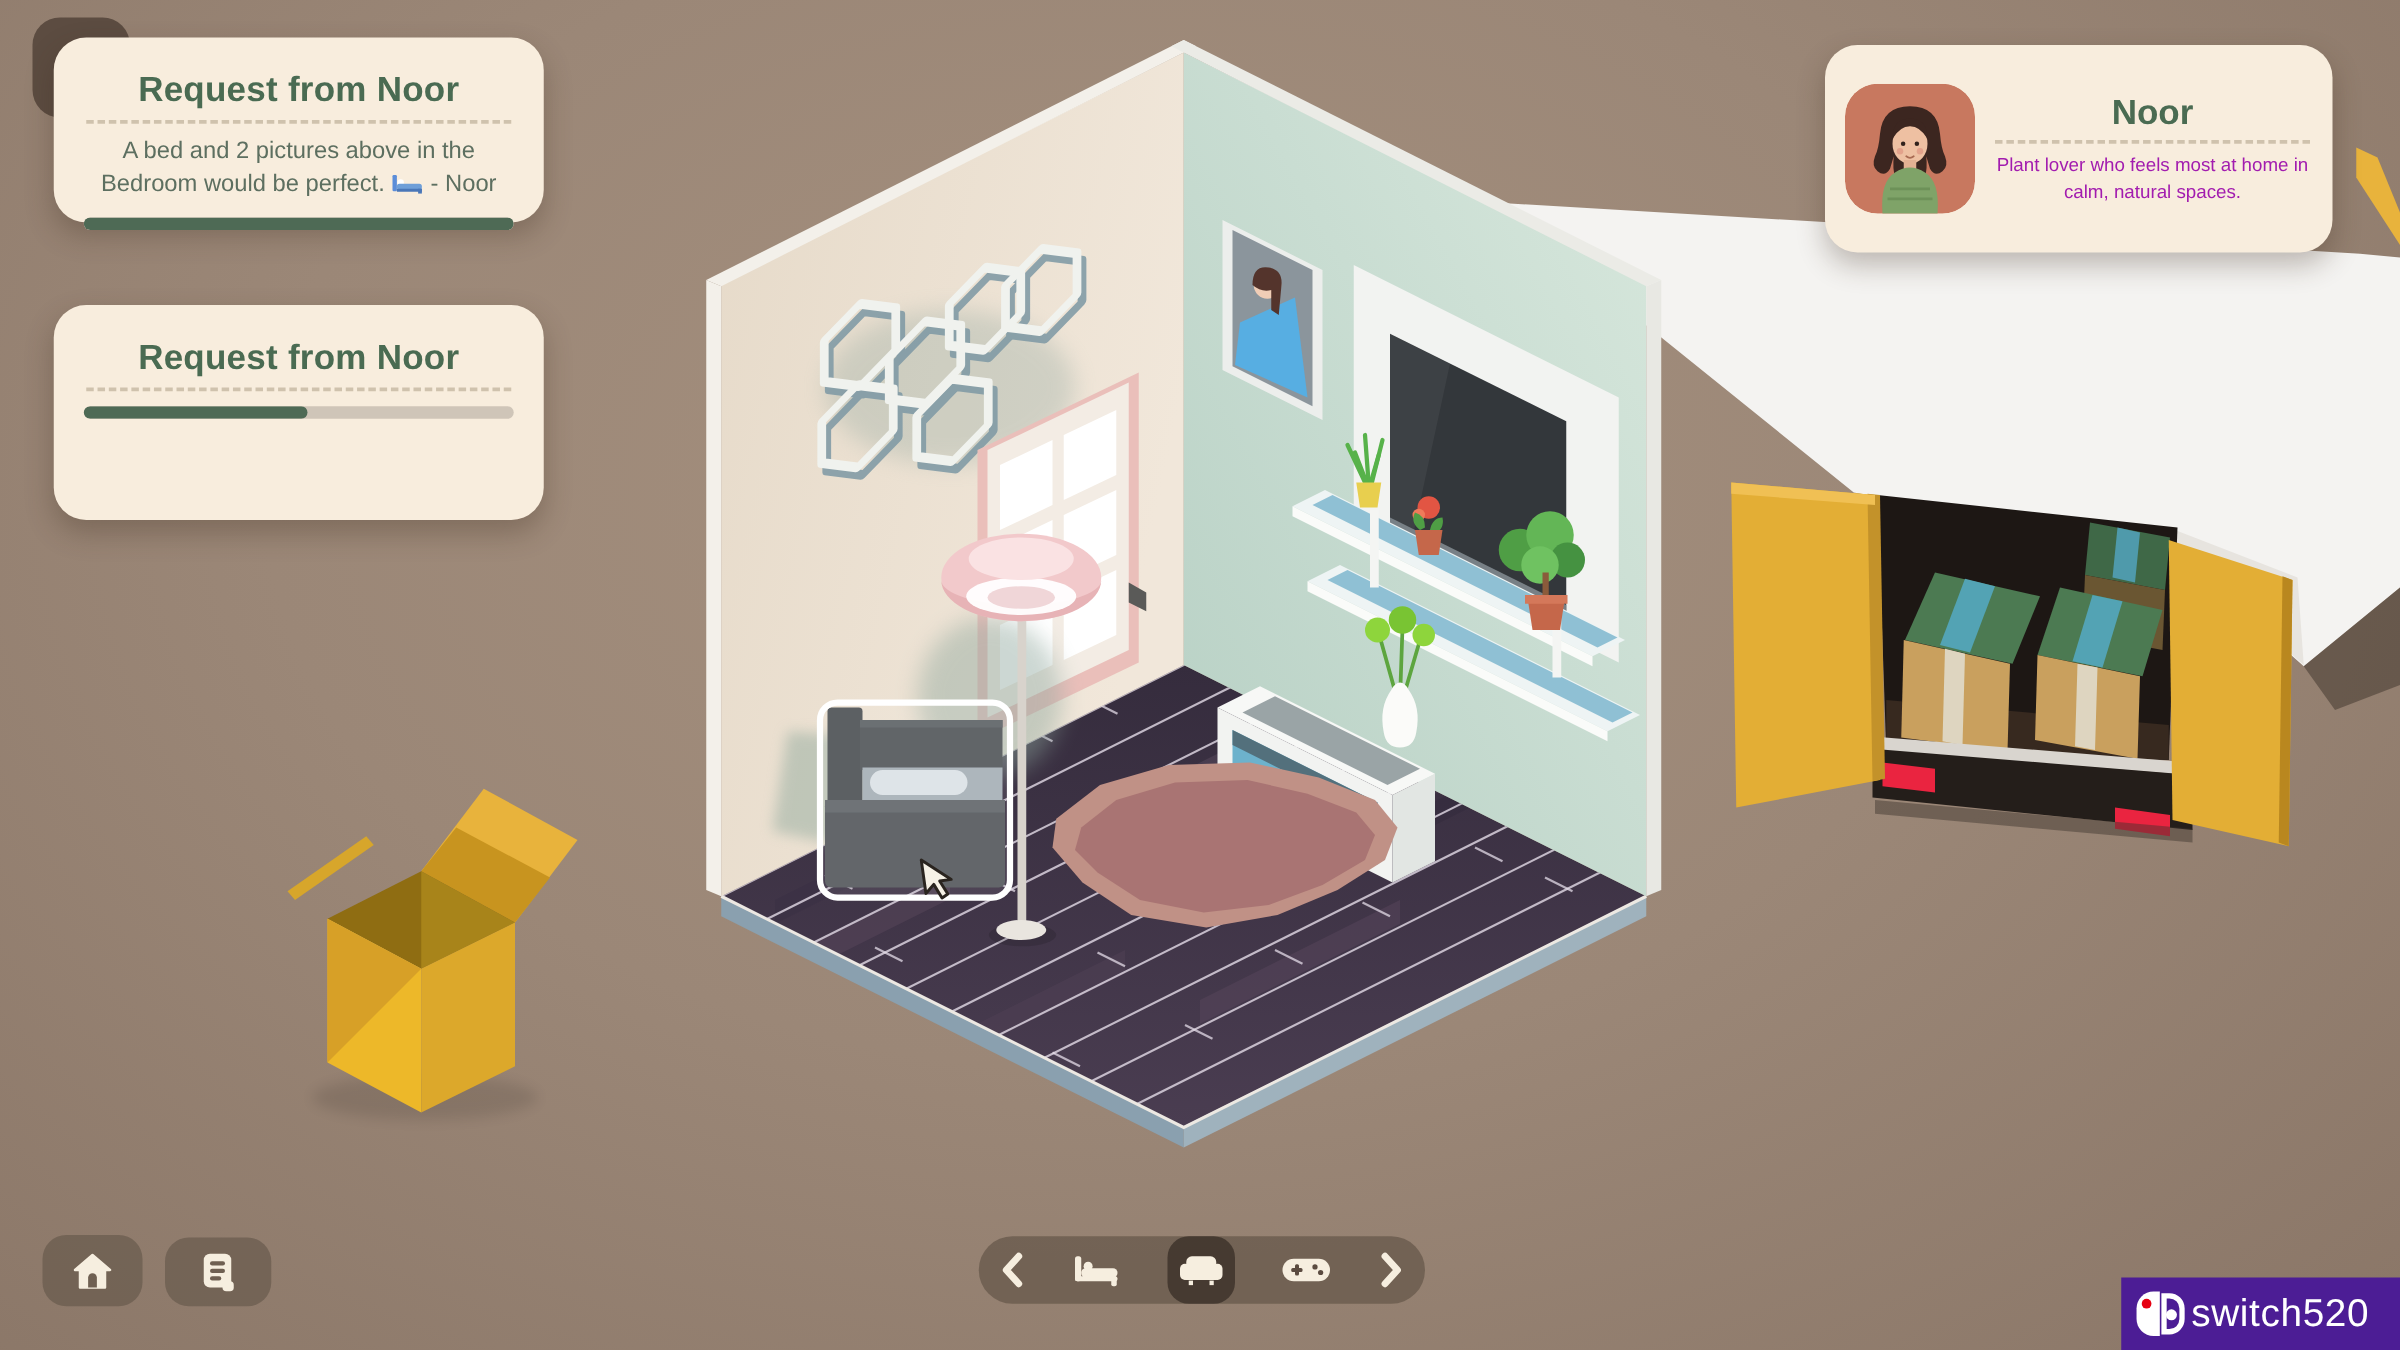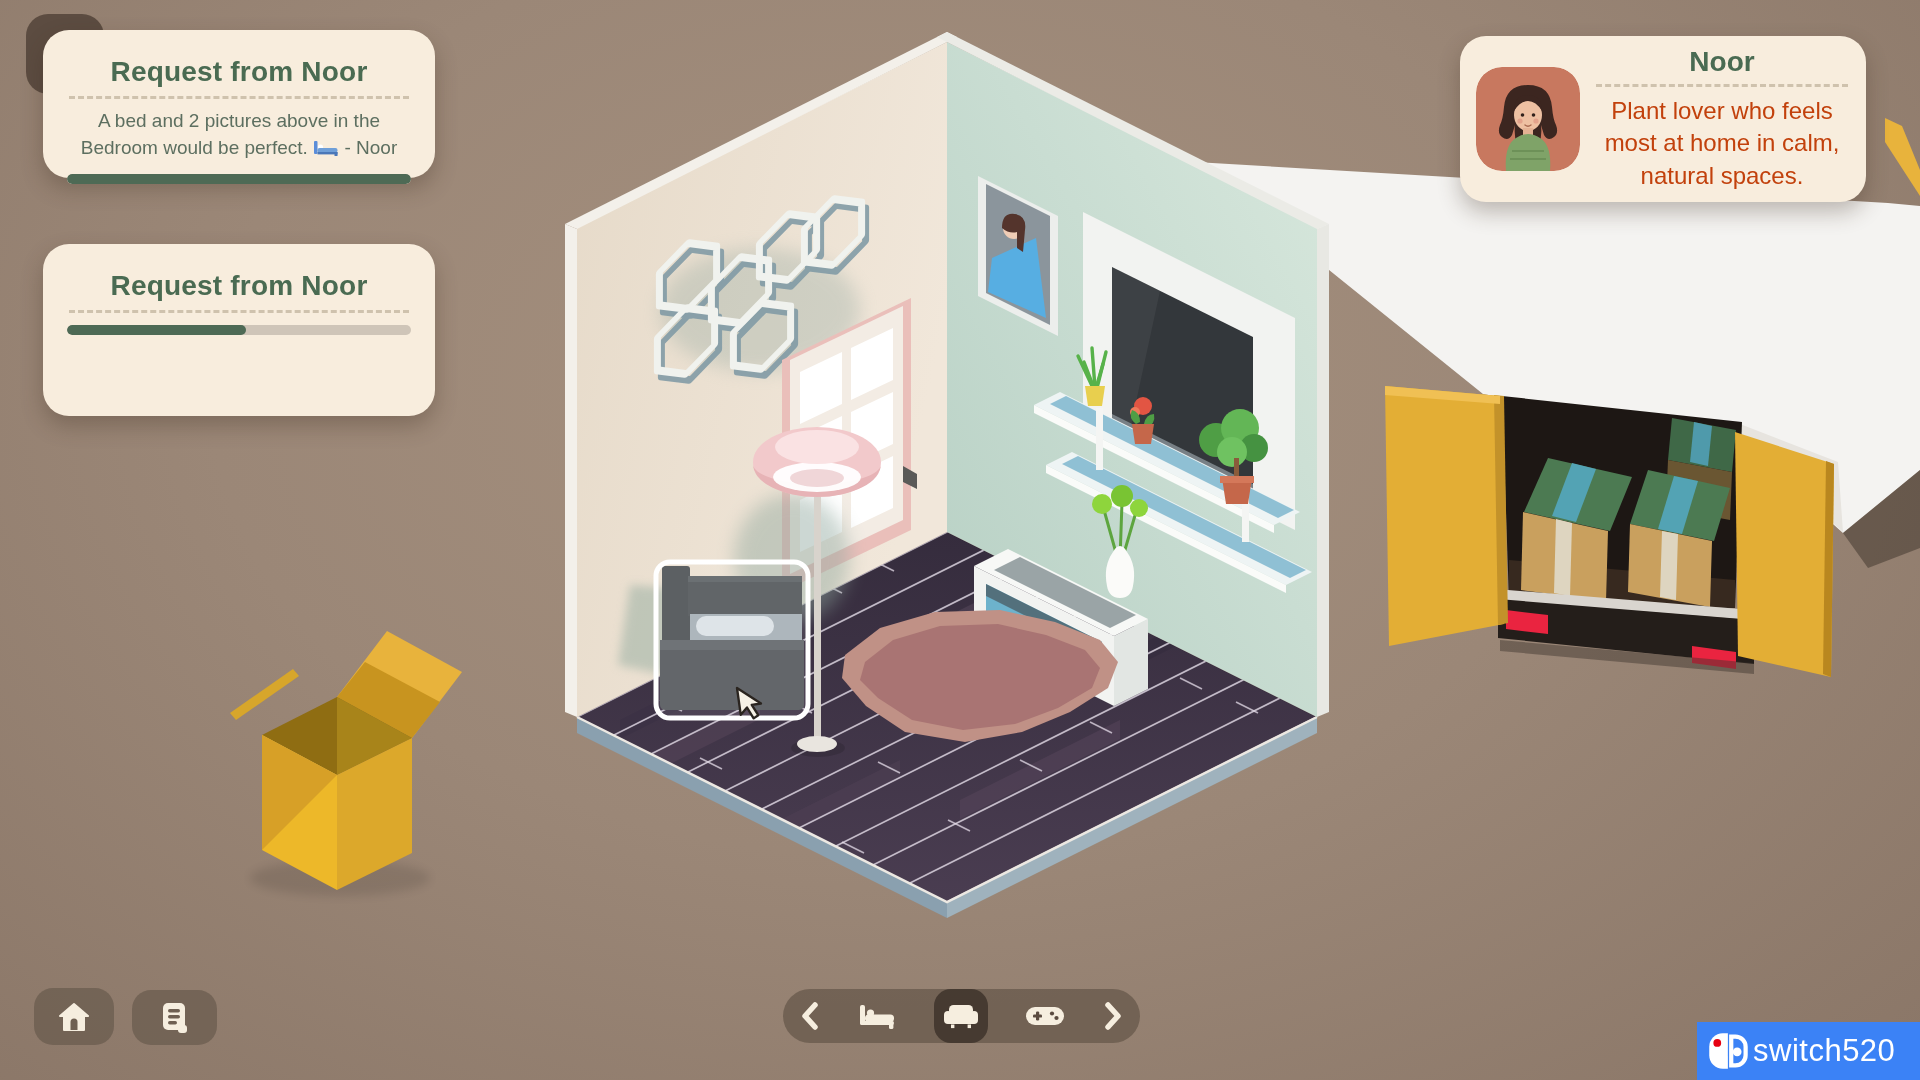--- a/index.html
+++ b/index.html
@@ -20,21 +20,21 @@
   .card-body{font-size:19px;line-height:1.42;color:#5d6f60}
   .card-body svg{vertical-align:-2px}
   .progress-track{height:10px;background:#cfc5b8;border-radius:6px;margin:12px 2px 0;overflow:hidden}
   .progress-fill{height:100%;background:#4e6a55;border-radius:6px}
   #request-card-1{left:43px;top:30px;width:392px;height:148px}
   #request-card-2{left:43px;top:244px;width:392px;height:172px}
   #profile-card{left:1460px;top:36px;width:406px;height:166px;display:flex;align-items:center;text-align:center;padding:12px 16px}
   .avatar{width:104px;height:104px;border-radius:26px;overflow:hidden;flex:0 0 auto;margin-right:14px}
   .profile-right{flex:1}
   .profile-name{font-size:28px;font-weight:bold;color:#4a6b52}
-  .profile-desc{font-size:24px;line-height:1.35;color:#c2410c;margin-top:8px}
+  .profile-desc{font-size:15px;line-height:1.35;color:#a21caf;margin-top:8px}
   .profile-right .divider{margin:6px 2px 0}
   .toolbar{
     position:absolute;left:783px;top:989px;width:357px;height:54px;z-index:3;
     background:rgba(86,72,61,.55);border-radius:28px;
     display:flex;align-items:center;justify-content:space-between;padding:0 16px;box-sizing:border-box;
   }
   .tb-item{display:flex;align-items:center;justify-content:center;cursor:pointer}
   .tb-sel{width:54px;height:54px;background:rgba(58,48,40,.78);border-radius:17px}
   .corner-btn{position:absolute;background:rgba(99,85,72,.62);border-radius:19px;display:flex;align-items:center;justify-content:center;z-index:3;cursor:pointer}
   #home-button{left:34px;top:988px;width:80px;height:57px}
@@ -434,21 +434,21 @@
 <div class="corner-btn" id="log-button">
   <svg width="30" height="34" viewBox="0 0 30 34">
     <rect x="3" y="2" width="22" height="27" rx="5" fill="#f6eedf"></rect>
     <rect x="8" y="8" width="12" height="3.4" rx="1.7" fill="#6f6052"></rect>
     <rect x="8" y="14" width="12" height="3.4" rx="1.7" fill="#6f6052"></rect>
     <rect x="8" y="20" width="9" height="3.4" rx="1.7" fill="#6f6052"></rect>
     <rect x="18" y="24" width="9" height="8" rx="3" fill="#f6eedf"></rect>
   </svg>
 </div>
 
-<div class="watermark" style="background: #3b82f6;">
+<div class="watermark" style="background: #4c1d95;">
   <svg width="44" height="44" viewBox="0 0 52 52">
     <path d="M21,5 h6 v42 h-6 a16,16 0 0 1 -16,-16 v-10 a16,16 0 0 1 16,-16 z" fill="#ffffff"></path>
     <circle cx="14.5" cy="16.5" r="4.6" fill="#e60012"></circle>
     <path d="M31,9 h5 a12,12 0 0 1 12,12 v10 a12,12 0 0 1 -12,12 h-5 z" fill="none" stroke="#ffffff" stroke-width="5"></path>
     <circle cx="38" cy="27" r="5.2" fill="#ffffff"></circle>
   </svg>
   <span class="watermark-text">switch520</span>
 </div>
 
 </body></html>

